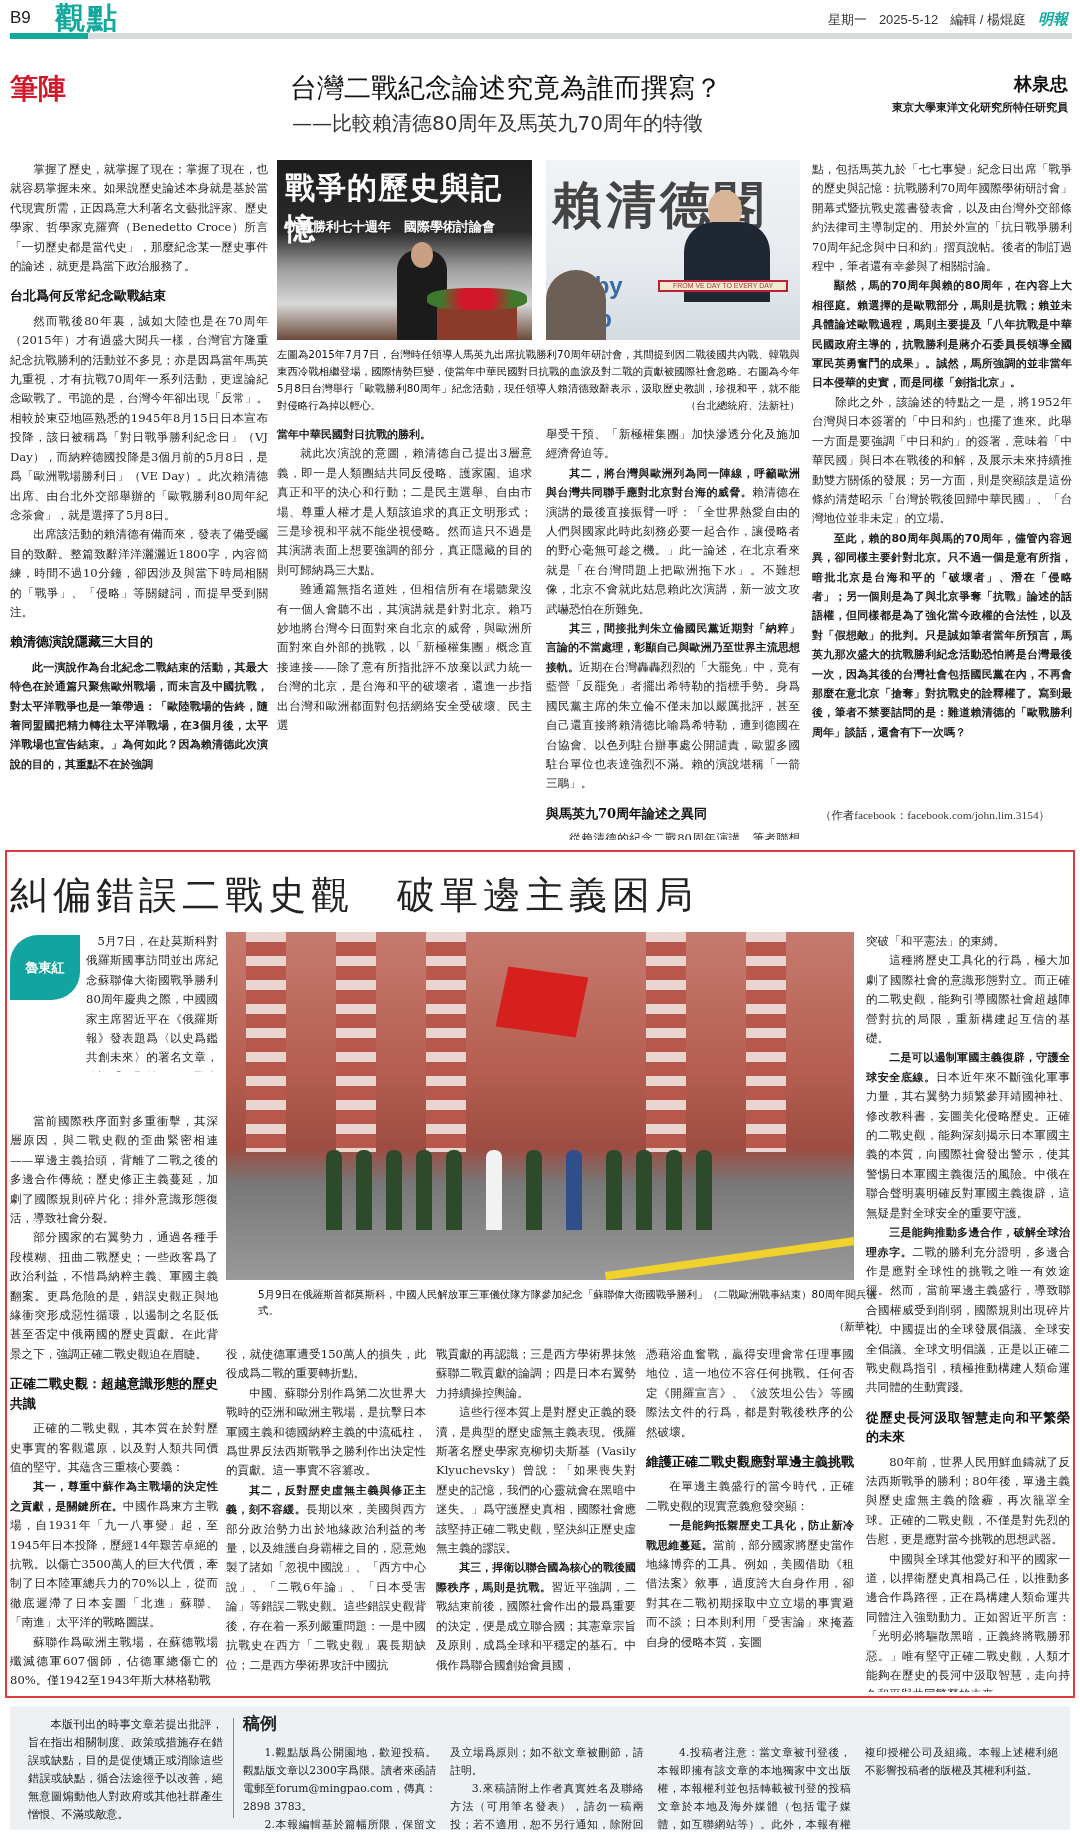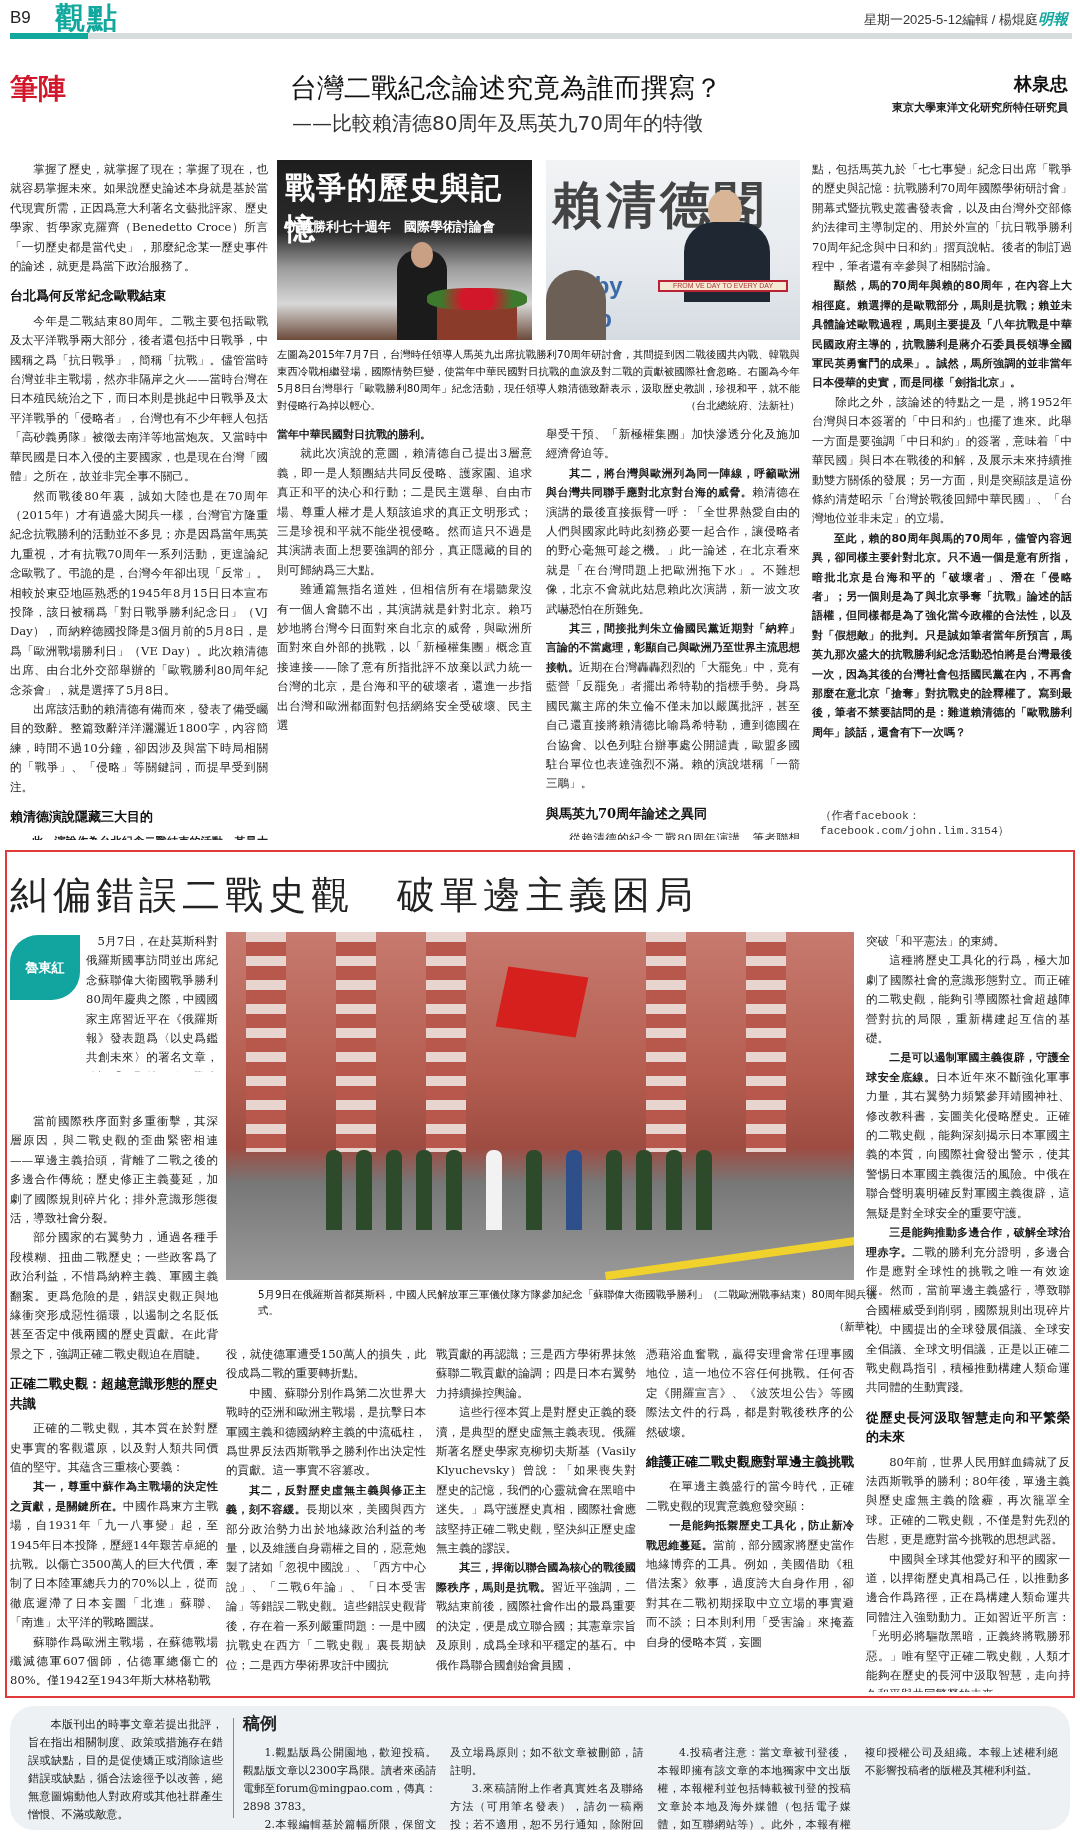--- a/index.html
+++ b/index.html
@@ -2,21 +2,21 @@
 <html><head>
 <meta charset="utf-8">
 <style>
   * { box-sizing: border-box; margin: 0; padding: 0; }
   html, body { width: 1080px; height: 1834px; background: #ffffff; overflow: hidden; }
   body { font-family: "DejaVu Serif", "Liberation Serif", serif; color: #1a1a1a; position: relative; }
 
   .header { position: absolute; left: 0; top: 0; width: 1080px; height: 42px; }
   .page-no { position: absolute; left: 10px; top: 8px; font-family: "Liberation Sans", sans-serif; font-size: 17px; color: #222; }
   .section-title { position: absolute; left: 55px; top: -2px; font-family: "DejaVu Sans", sans-serif; font-weight: bold; font-size: 30px; color: #13a89e; letter-spacing: 2px; }
-  .header-meta { position: absolute; right: 12px; top: 10px; font-family: "Liberation Sans", sans-serif; font-size: 13px; color: #333; display: flex; align-items: center; }
+  .header-meta { position: absolute; right: 12px; top: 10px; font-family: "Liberation Sans", sans-serif; font-size: 13px; color: #333; display: flex; gap: 12px; align-items: center; }
   .header-meta .logo { font-family: "DejaVu Serif", serif; font-weight: bold; font-style: italic; color: #13a89e; font-size: 15px; }
   .header-bar { position: absolute; left: 10px; top: 33px; width: 1062px; height: 6px; background: #d7dcdc; }
   .header-bar .accent { position: absolute; left: 0; top: 0; width: 78px; height: 6px; background: #13a89e; }
 
   
   .col-label { position: absolute; left: 10px; top: 70px; font-size: 28px; font-weight: bold; color: #d3172b; font-family: "DejaVu Serif", serif; }
   .a1-title { position: absolute; left: 290px; top: 70px; font-family: "DejaVu Sans", sans-serif; font-size: 27px; color: #111; }
   .a1-subtitle { position: absolute; left: 292px; top: 110px; font-family: "DejaVu Sans", sans-serif; font-size: 20px; color: #333; }
   .a1-author { position: absolute; right: 12px; top: 72px; text-align: right; font-family: "DejaVu Sans", sans-serif; }
   .a1-author .name { font-size: 18px; font-weight: bold; color: #111; }
@@ -42,41 +42,41 @@
   .photo2 .t2 { position: absolute; left: 6px; top: 112px; color: #3b6aa8; font-family: "Liberation Sans", sans-serif; font-weight: bold; font-size: 24px; }
   .photo2 .t3 { position: absolute; left: 6px; top: 145px; color: #3b6aa8; font-family: "Liberation Sans", sans-serif; font-weight: bold; font-size: 24px; }
   .photo2 .suit { position: absolute; left: 138px; top: 62px; width: 86px; height: 80px; background: #1f2733; border-radius: 30px 30px 0 0; }
   .photo2 .face { position: absolute; left: 162px; top: 30px; width: 34px; height: 40px; background: #d8b596; border-radius: 50%; }
   .photo2 .sign { position: absolute; left: 112px; top: 120px; width: 130px; height: 12px; background: #f4ead3; border: 2px solid #b23; font-family: "Liberation Sans", sans-serif; font-size: 7px; color: #a33; text-align: center; line-height: 8px; }
   .photo2 .blur-head { position: absolute; left: 0; top: 110px; width: 60px; height: 70px; background: #6b5f56; border-radius: 30px 30px 0 0; }
 
   .caption1 { position: absolute; left: 277px; top: 346px; width: 523px; font-family: "DejaVu Sans", sans-serif; font-size: 10.4px; line-height: 17px; color: #111; text-align: justify; }
   .caption1 .credit { float: right; }
 
-  .fb-line { position: absolute; left: 820px; top: 808px; font-family: Liberation Mono, monospace; font-size: 11.4px; color: #333; }
+  .fb-line { position: absolute; left: 820px; top: 808px; font-family: Liberation Serif, serif; font-size: 11.4px; color: #333; }
 
   
   .box2 { position: absolute; left: 5px; top: 850px; width: 1070px; height: 848px; border: 2px solid #e23a3a; }
   .a2-title { position: absolute; left: 10px; top: 870px; font-family: Liberation Sans, sans-serif; font-size: 38px; color: #222; letter-spacing: 5px; font-weight: normal; }
   .author-badge { position: absolute; left: 10px; top: 935px; width: 70px; height: 65px; background: #12a5a0; border-radius: 28px 0 28px 0; color: #fff; font-weight: bold; font-size: 13px; display: flex; align-items: center; justify-content: center; }
 
   .photo3 { position: absolute; left: 226px; top: 932px; width: 628px; height: 348px; overflow: hidden;
     background: linear-gradient(180deg, #c77a6f 0%, #b55e51 40%, #9e4c42 62%, #777 72%, #9a9a9a 100%); }
   .photo3 .tower { position: absolute; top: 0; width: 40px; height: 220px; background: repeating-linear-gradient(180deg,#e8d5cf 0 10px,#b8574c 10px 24px); }
   .photo3 .flag { position: absolute; left: 276px; top: 40px; width: 80px; height: 60px; background: #d6201e; transform: skew(-12deg, 8deg); }
   .photo3 .troop { position: absolute; bottom: 50px; width: 16px; height: 80px; background: #2d4a2a; border-radius: 7px 7px 0 0; }
   .photo3 .troop.white { background: #f2f2f2; }
   .photo3 .troop.blue { background: #2e4f8a; }
   .photo3 .road-line { position: absolute; left: 380px; bottom: 0; width: 260px; height: 8px; background: #f1d12b; transform: rotate(-8deg); transform-origin: left bottom; }
 
   .caption3 { position: absolute; left: 226px; top: 1286px; width: 628px; font-family: "DejaVu Sans", sans-serif; font-size: 10.4px; line-height: 16px; color: #111; margin-left: 32px; }
   .caption3 .credit { float: right; }
 
   
-  .footer { position: absolute; left: 10px; top: 1706px; width: 1060px; height: 124px; background: #edf1f3; border-radius: 24px; }
+  .footer { position: absolute; left: 10px; top: 1706px; width: 1060px; height: 124px; background: #edf1f3; border-radius: 2px; }
   .footer-left { position: absolute; left: 18px; top: 10px; width: 195px; font-family: "DejaVu Sans", sans-serif; font-size: 11.2px; line-height: 18px; color: #222; text-align: justify; }
   .footer-left p { text-indent: 2em; }
   .footer-divider { position: absolute; left: 223px; top: 12px; width: 1px; height: 100px; background: #888; }
   .footer-title { position: absolute; left: 233px; top: 6px; font-family: "DejaVu Serif", serif; font-weight: bold; font-size: 17px; color: #222; }
   .footer-cols { position: absolute; left: 233px; top: 38px; width: 815px; font-size: 10.8px; line-height: 18px; column-count: 4; column-gap: 14px; color: #222; text-align: justify; }
   .footer-cols p { text-indent: 2em; }
 </style>
 </head>
 <body>
 
@@ -98,21 +98,20 @@
 <div class="a1-title">台灣二戰紀念論述究竟為誰而撰寫？</div>
 <div class="a1-subtitle">——比較賴清德80周年及馬英九70周年的特徵</div>
 <div class="a1-author">
   <div class="name">林泉忠</div>
   <div class="aff">東京大學東洋文化研究所特任研究員</div>
 </div>
 
 <div class="col body-text" style="left:10px; top:160px; width:258px; height:680px;">
     <p>掌握了歷史，就掌握了現在；掌握了現在，也就容易掌握未來。如果說歷史論述本身就是基於當代現實所需，正因爲意大利著名文藝批評家、歷史學家、哲學家克羅齊（Benedetto Croce）所言「一切歷史都是當代史」，那麼紀念某一歷史事件的論述，就更是爲當下政治服務了。</p>
     <div class="subhead">台北爲何反常紀念歐戰結束</div>
-    <p>今年是二戰結束80周年。二戰主要包括歐戰及太平洋戰爭兩大部分，後者還包括中日戰爭，中國稱之爲「抗日戰爭」，簡稱「抗戰」。儘管當時台灣並非主戰場，然亦非隔岸之火——當時台灣在日本殖民統治之下，而日本則是挑起中日戰爭及太平洋戰爭的「侵略者」，台灣也有不少年輕人包括「高砂義勇隊」被徵去南洋等地當炮灰。又當時中華民國是日本入侵的主要國家，也是現在台灣「國體」之所在，故並非完全事不關己。</p>
     <p>然而戰後80年裏，誠如大陸也是在70周年（2015年）才有過盛大閱兵一樣，台灣官方隆重紀念抗戰勝利的活動並不多見；亦是因爲當年馬英九重視，才有抗戰70周年一系列活動，更遑論紀念歐戰了。弔詭的是，台灣今年卻出現「反常」。相較於東亞地區熟悉的1945年8月15日日本宣布投降，該日被稱爲「對日戰爭勝利紀念日」（VJ Day），而納粹德國投降是3個月前的5月8日，是爲「歐洲戰場勝利日」（VE Day）。此次賴清德出席、由台北外交部舉辦的「歐戰勝利80周年紀念茶會」，就是選擇了5月8日。</p>
     <p>出席該活動的賴清德有備而來，發表了備受矚目的致辭。整篇致辭洋洋灑灑近1800字，內容簡練，時間不過10分鐘，卻因涉及與當下時局相關的「戰爭」、「侵略」等關鍵詞，而提早受到關注。</p>
     <div class="subhead">賴清德演說隱藏三大目的</div>
     <p class="bold">此一演說作為台北紀念二戰結束的活動，其最大特色在於通篇只聚焦歐州戰場，而未言及中國抗戰，對太平洋戰爭也是一筆帶過：「歐陸戰場的告終，隨着同盟國把精力轉往太平洋戰場，在3個月後，太平洋戰場也宣告結束。」為何如此？因為賴清德此次演說的目的，其重點不在於強調</p>
   </div>
 
 <div class="photo1">
   <div class="t1">戰爭的歷史與記憶</div>
   <div class="t2">抗戰勝利七十週年　國際學術討論會</div>
   <div class="person"></div>

